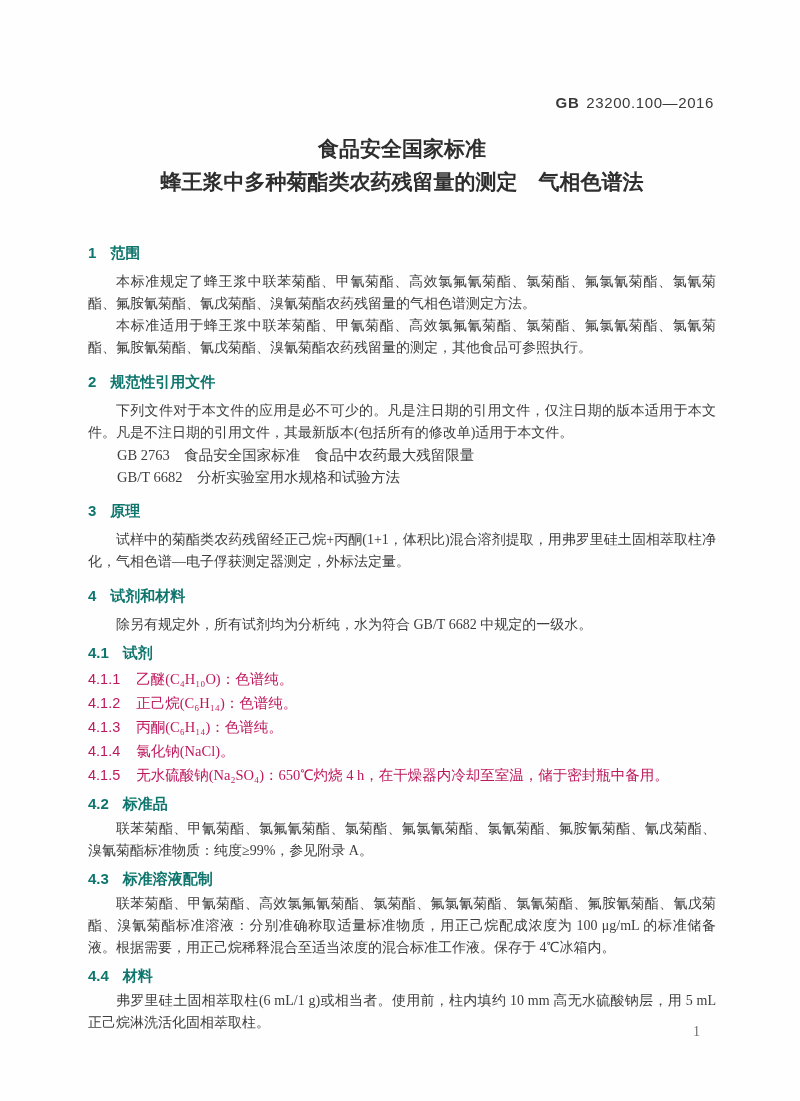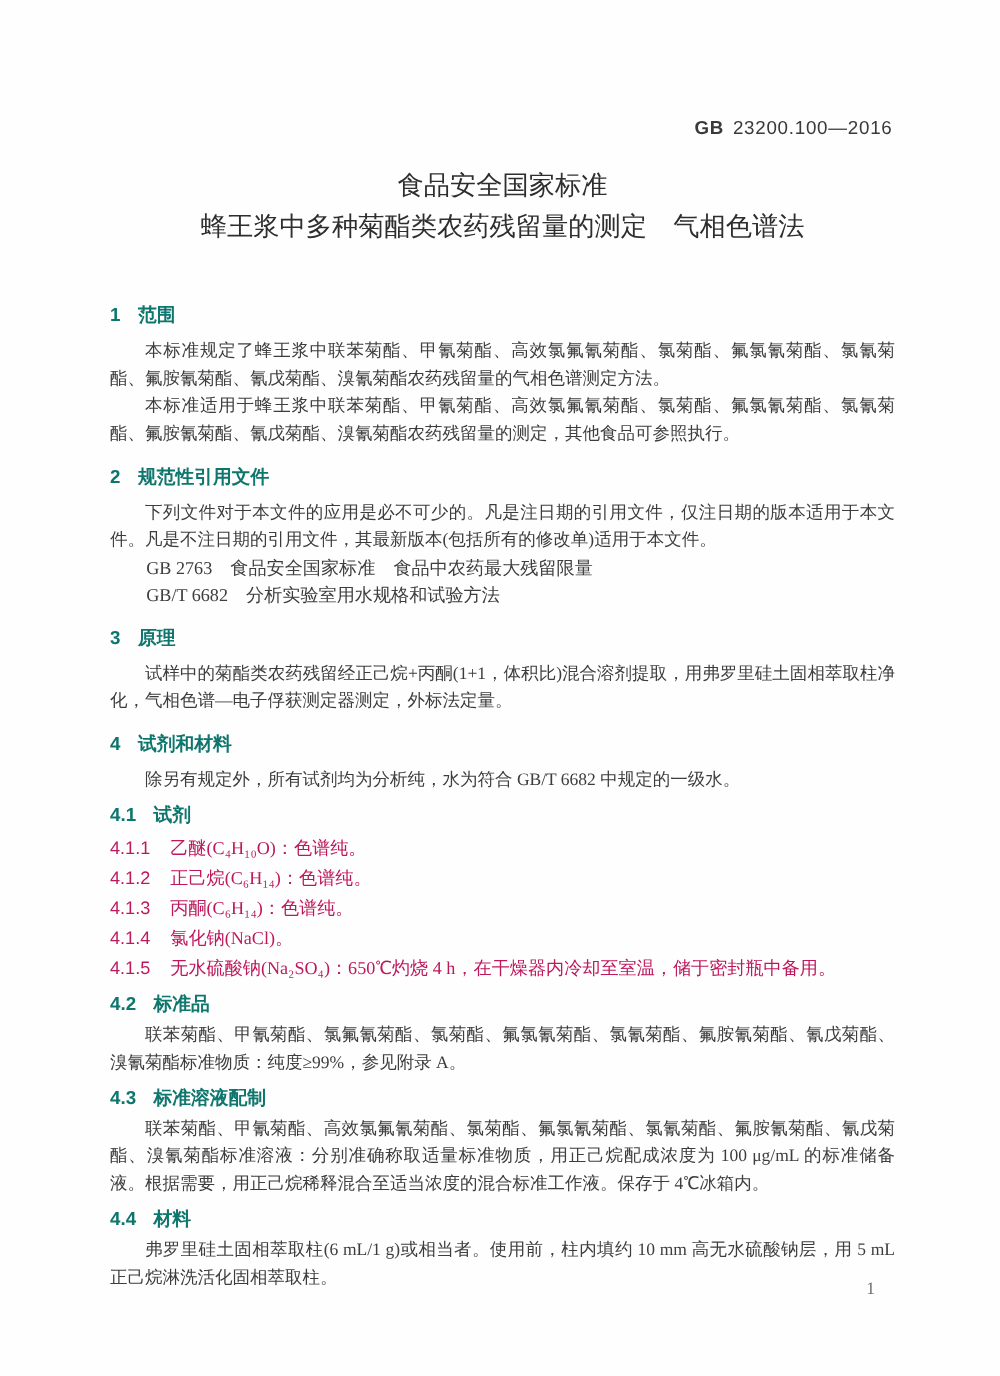--- a/index.html
+++ b/index.html
@@ -44,21 +44,21 @@
     position: absolute;
     top: 0;
     left: 88px;
     width: 628px;
     z-index: 1;
   }
   .doc-title {
     margin: 132px 0 0 0;
     text-align: center;
     font-family: "Liberation Sans", sans-serif;
-    font-weight: normal;
+    font-weight: bold;
     font-size: 21px;
     line-height: 33px;
     color: #2e2e2e;
   }
   .doc-title .tl { display: block; }
   h2.sec, h3.sub {
     font-family: "Liberation Sans", sans-serif;
     font-weight: bold;
     font-size: 15px;
     line-height: 17px;

